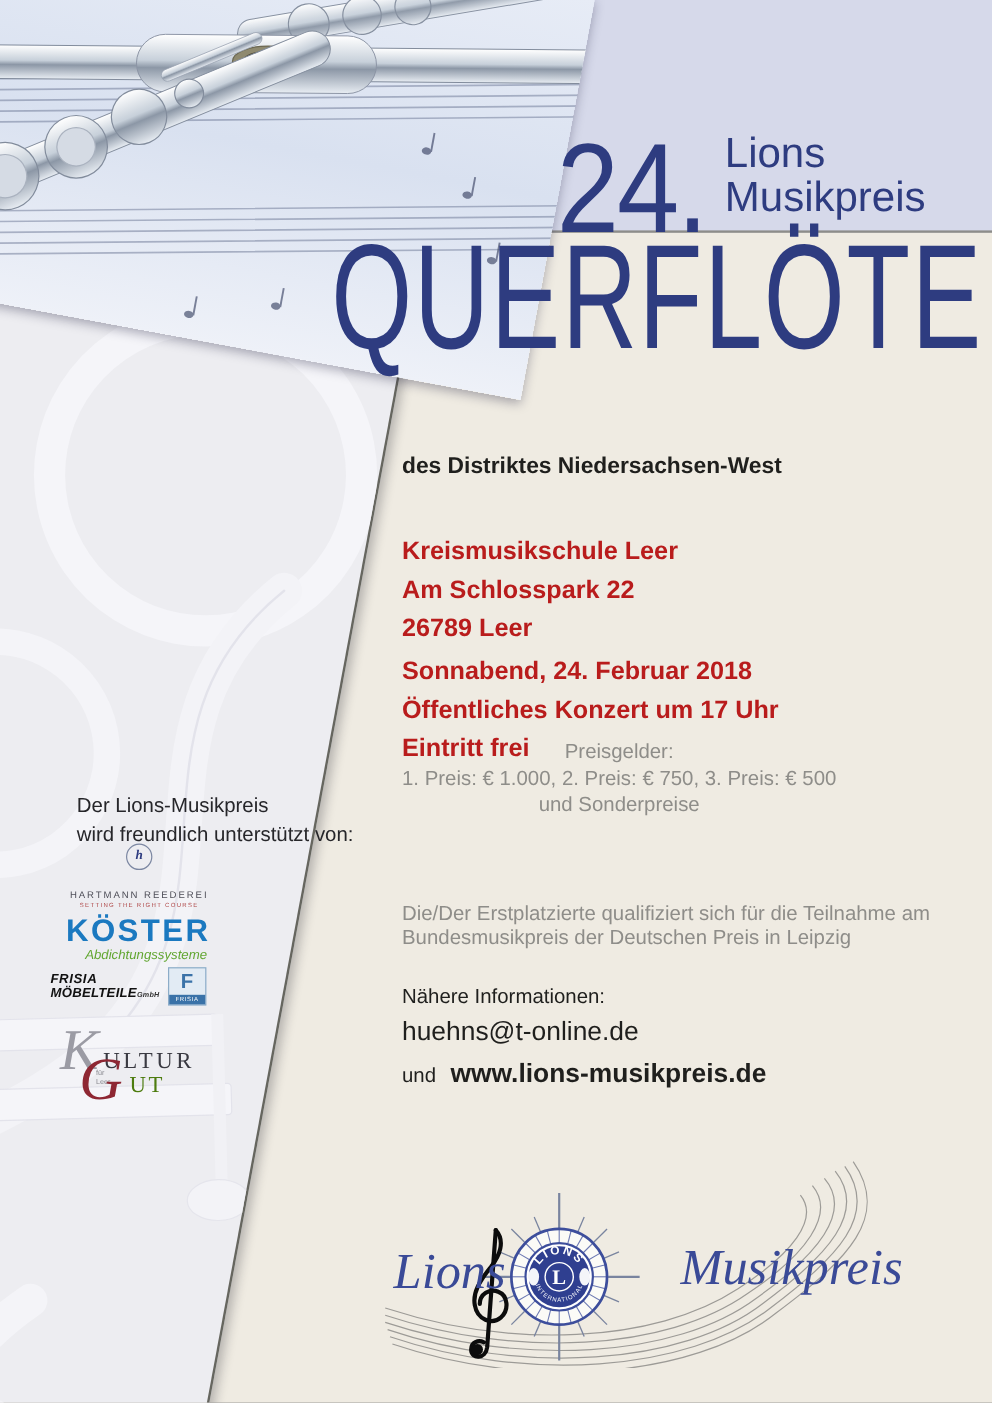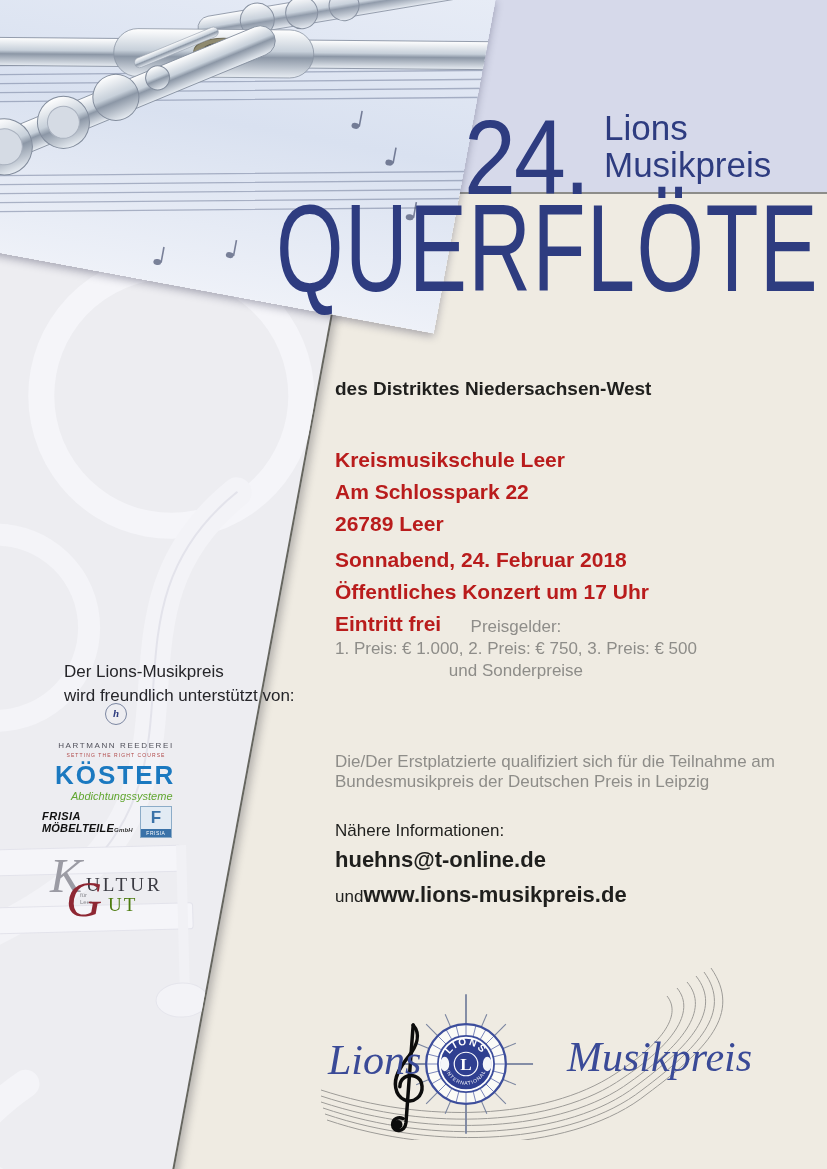--- a/index.html
+++ b/index.html
@@ -28,22 +28,22 @@
   .title{left:276px;top:186px;font-size:124px;line-height:1;color:#2e3c80;
          transform:scaleX(.70);transform-origin:left top;letter-spacing:2px;z-index:6;white-space:nowrap;}
 
   
   .subtitle{left:335px;top:378px;font-size:19px;font-weight:bold;color:#1f1f1d;z-index:6;}
   .block-bold{left:335px;font-size:21px;font-weight:bold;line-height:32px;color:#b91c1c;z-index:6;}
   .venue{top:444px;} .event{top:544px;}
   .block-gray{left:335px;font-size:17px;line-height:22px;color:#8e8d89;z-index:6;}
   .prizes{top:616px;text-align:center;} .qualify{top:752px;line-height:20px;}
   .contact-h{left:335px;top:821px;font-size:17px;color:#1f1f1d;z-index:6;}
-  .email{left:335px;top:847px;font-size:22px;font-weight:bold;color:#1f1f1d;z-index:6;}
-  .site{left:335px;top:882px;z-index:6;display:flex;align-items:baseline;gap:0;}
+  .email{left:335px;top:847px;font-size:22px;font-weight:normal;color:#1f1f1d;z-index:6;}
+  .site{left:335px;top:882px;z-index:6;display:flex;align-items:baseline;gap:12px;}
   .site .conj{font-size:17px;color:#1f1f1d;}
   .site .url{font-size:22px;font-weight:bold;color:#1f1f1d;}
 
   
   .sp-head{left:64px;top:660px;font-size:17px;line-height:24px;color:#26262a;z-index:6;}
   .hartmann{left:46px;top:703px;width:140px;text-align:center;z-index:6;}
   .hartmann .ring{width:20px;height:20px;border:1px solid #7c87a2;border-radius:50%;
       margin:0 auto;font:italic bold 11px "Liberation Serif",serif;color:#2e3c80;line-height:19px;}
   .hartmann .nm{margin-top:16px;font-size:8px;letter-spacing:1.6px;color:#50505a;}
   .hartmann .tg{margin-top:2px;font-size:5px;letter-spacing:1.1px;color:#b04848;}

